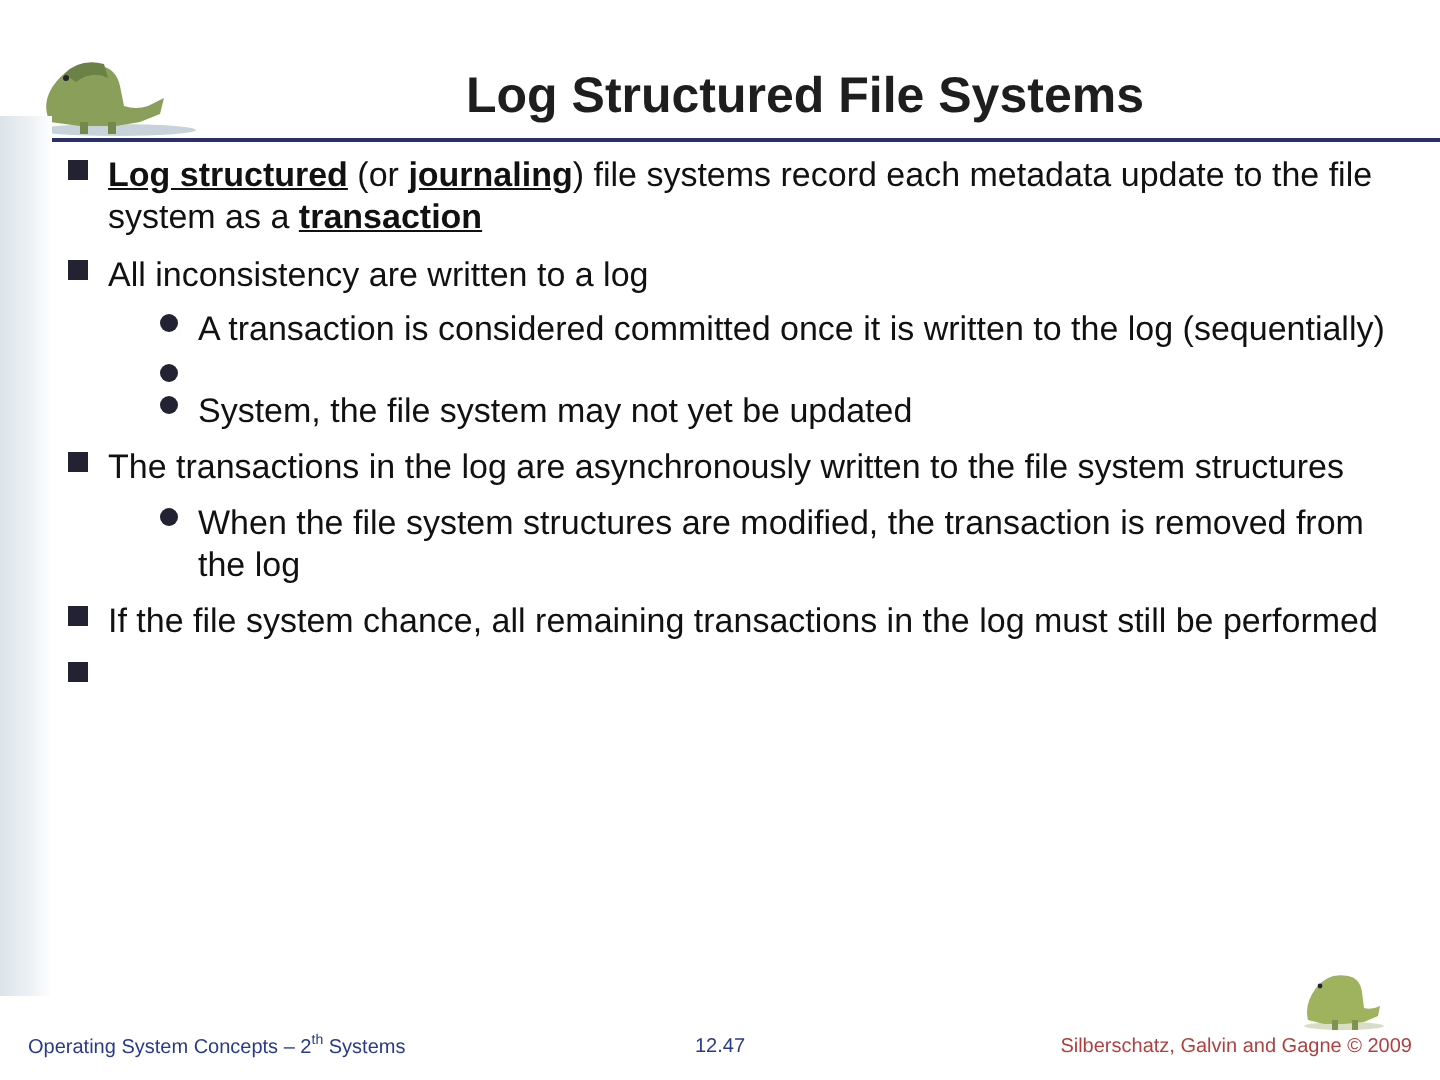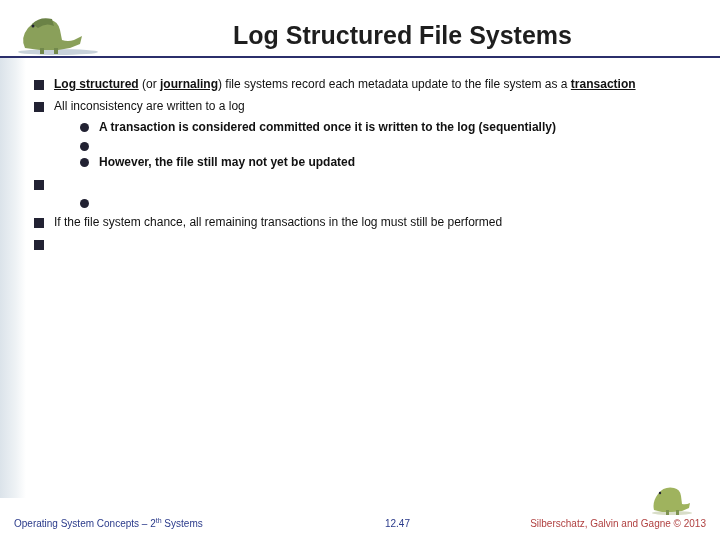--- a/index.html
+++ b/index.html
@@ -8,21 +8,21 @@
     font-family: Arial, Helvetica, sans-serif;
     background: #fff;
     position: relative;
     overflow: hidden;
   }
   .header {
     display: flex;
     align-items: flex-end;
     padding: 8px 20px 0 10px;
     border-bottom: 2px solid #2b2f6b;
-    height: 58px;
+    height: 71px;
   }
   .logo {
     width: 95px; height: 46px;
     position: relative;
     flex-shrink: 0;
   }
   .title {
     flex: 1;
     text-align: center;
     font-size: 25px;
@@ -34,41 +34,41 @@
     position: absolute;
     left: 0; top: 58px;
     width: 26px;
     height: 440px;
     background: linear-gradient(90deg, #dbe3ea 0%, #eef2f5 60%, #fff 100%);
   }
   .content {
     position: absolute;
     left: 30px; top: 70px;
     right: 18px;
-    font-size: 12px;
+    font-size: 17px;
     color: #111;
     line-height: 1.25;
   }
   .b1 { display: flex; margin: 7px 0 6px 4px; }
   .b1 .sq { width: 10px; height: 10px; background: #223; margin: 3px 10px 0 0; flex-shrink: 0; }
-  .b2 { display: flex; margin: 4px 0 4px 50px; font-weight: bold; }
+  .b2 { display: flex; margin: 4px 0 4px 50px; }
   .b2 .ci { width: 9px; height: 9px; border-radius: 50%; background: #223; margin: 3px 10px 0 0; flex-shrink: 0; }
   .u { text-decoration: underline; }
   b { font-weight: bold; }
   .footer {
     position: absolute;
     left: 0; right: 0; bottom: 0;
     height: 34px;
     display: flex;
     align-items: center;
     font-size: 10px;
     padding: 0 14px;
   }
   .fl { color: #2a3a8a; flex: 1; }
-  .fc { color: #2a3a8a; text-align: right; width: 100px; }
+  .fc { color: #2a3a8a; text-align: center; width: 100px; }
   .fr { color: #b04040; flex: 1; text-align: right; }
   .sup { font-size: 7px; vertical-align: super; }
   .dino-sm {
     position: absolute;
     right: 24px; bottom: 24px;
     width: 48px; height: 36px;
   }
 </style>
 </head>
 <body>
@@ -105,28 +105,30 @@
 
   <div class="b2">
     <div class="ci"></div>
     <div>A transaction is considered committed once it is written to the log (sequentially)</div>
   </div>
   <div class="b2">
     <div class="ci"></div>
   </div>
   <div class="b2">
     <div class="ci"></div>
-    <div>However, the file still may not yet be updated</div>
+    <div>System, the file system may not yet be updated</div>
   </div>
 
   <div class="b1">
     <div class="sq"></div>
+    <div>The transactions in the log are asynchronously written to the file system structures</div>
   </div>
   <div class="b2">
     <div class="ci"></div>
+    <div>When the file system structures are modified, the transaction is removed from the log</div>
   </div>
 
   <div class="b1">
     <div class="sq"></div>
     <div>If the file system chance, all remaining transactions in the log must still be performed</div>
   </div>
 
   <div class="b1">
     <div class="sq"></div>
   </div>
@@ -141,14 +143,14 @@
     <rect x="18" y="30" width="3" height="5" fill="#7e9350"></rect>
     <rect x="28" y="30" width="3" height="5" fill="#7e9350"></rect>
   </svg>
 </div>
 
 <div class="footer">
   <div class="fl">
     <span>Operating System Concepts – 2</span><span class="sup">th</span><span> Systems</span>
   </div>
   <div class="fc">12.47</div>
-  <div class="fr">Silberschatz, Galvin and Gagne © 2013</div>
+  <div class="fr">Silberschatz, Galvin and Gagne © 2009</div>
 </div>
 
 </body></html>

